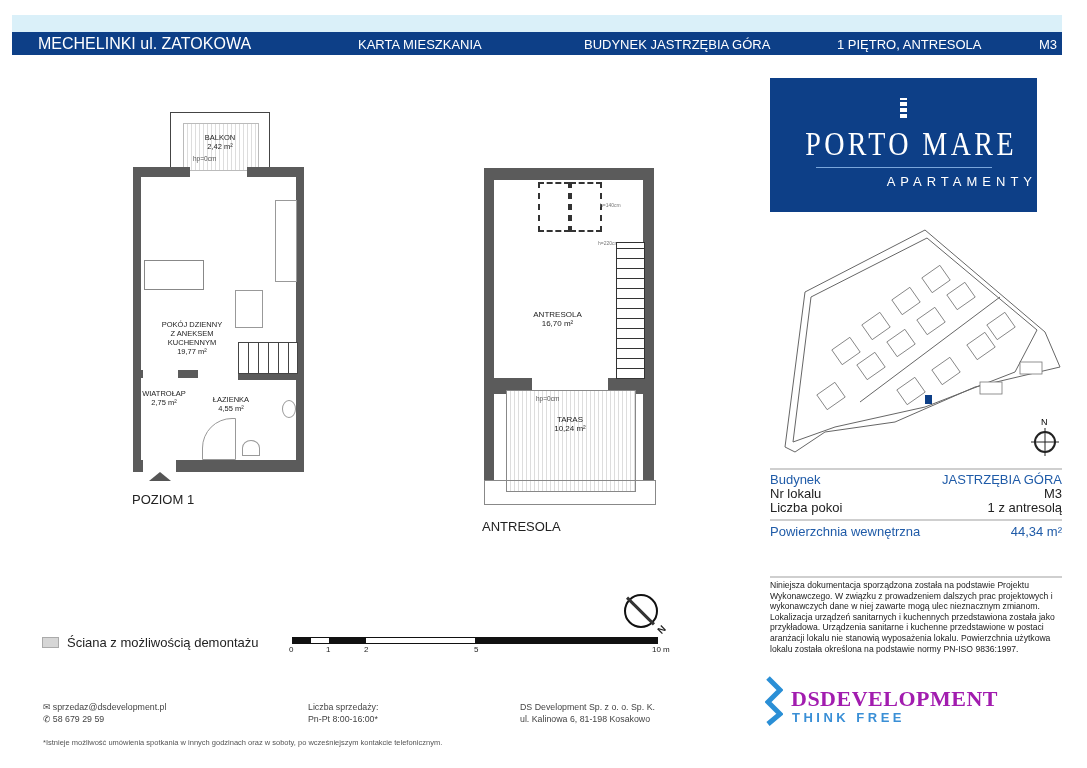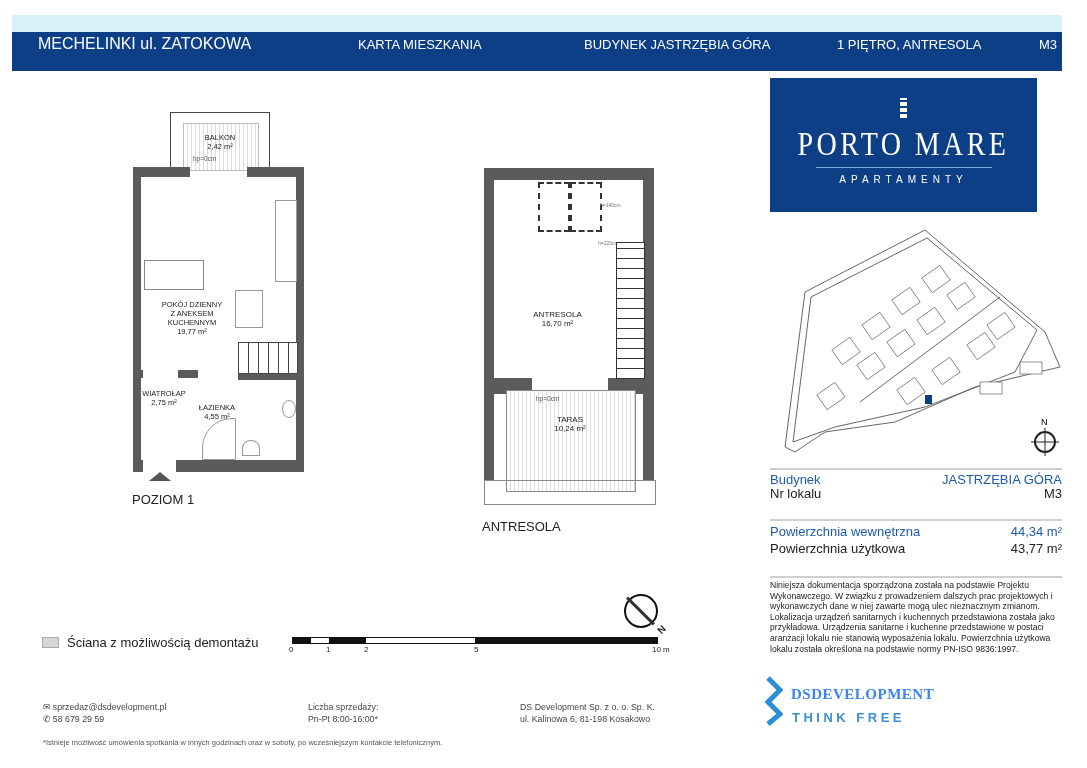--- a/index.html
+++ b/index.html
@@ -1,25 +1,25 @@
 <!DOCTYPE html>
 <html><head>
 <meta charset="utf-8">
 <style>
   html,body{margin:0;padding:0;background:#fff;}
   body{width:1087px;height:768px;position:relative;overflow:hidden;font-family:"Liberation Sans",sans-serif;color:#222;}
   .abs{position:absolute;}
   .topband{left:12px;top:15px;width:1050px;height:17px;background:#daf0f9;}
-  .header{left:12px;top:32px;width:1050px;height:39px;background:#0d3f87;color:#fff;}
+  .header{left:12px;top:32px;width:1050px;height:23px;background:#0d3f87;color:#fff;}
   .header span{position:absolute;top:5px;font-size:13px;white-space:nowrap;}
   .header .big{font-size:16px;top:3px;}
   .room{font-size:7.5px;text-align:center;color:#222;line-height:9px;}
   .lbl{font-size:13px;color:#222;}
   .wall{background:#5b5b5b;}
-  .logo{left:770px;top:78px;width:267px;height:134px;background:#0d3f87;color:#fff;text-align:center;}
+  .logo{left:770px;top:78px;width:267px;height:134px;background:#0d3f87;color:#fff;text-align:right;}
   .info{left:770px;width:292px;font-size:13px;}
   .info .row{display:flex;justify-content:space-between;height:14px;line-height:14px;}
   .blue{color:#1f5ba8;}
   .hr{height:2px;background:#cfcfcf;}
   .note{left:770px;top:580px;width:300px;font-size:8.6px;line-height:10.6px;color:#222;}
   .foot{font-size:8.8px;line-height:12px;color:#444;}
 </style>
 </head>
 <body>
 
@@ -54,31 +54,31 @@
   <div class="abs wall" style="left:3px;top:270px;width:10px;height:8px;"></div>
 
   <div class="abs" style="left:14px;top:160px;width:58px;height:28px;border:1px solid #888;"></div>
   <div class="abs" style="left:145px;top:100px;width:20px;height:80px;border:1px solid #999;"></div>
   <div class="abs" style="left:105px;top:190px;width:26px;height:36px;border:1px solid #999;"></div>
   <div class="abs" style="left:108px;top:242px;width:58px;height:30px;background:repeating-linear-gradient(90deg,#fff 0 9px,#444 9px 10px);border:1px solid #444;"></div>
   <div class="abs" style="left:72px;top:318px;width:32px;height:40px;border:1px solid #999;border-top-left-radius:30px;"></div>
   <div class="abs" style="left:152px;top:300px;width:12px;height:16px;border:1px solid #999;border-radius:50%;"></div>
   <div class="abs" style="left:112px;top:340px;width:16px;height:14px;border:1px solid #999;border-radius:50% 50% 0 0;"></div>
 
-  <div class="abs room" style="left:22px;top:200px;width:80px;">
+  <div class="abs room" style="left:22px;top:220px;width:80px;">
     <div style="white-space:pre-line">POKÓJ DZIENNY
 Z ANEKSEM
 KUCHENNYM</div>
     <div>19,77 m²</div>
   </div>
   <div class="abs room" style="left:8px;top:289px;width:52px;">
     <div>WIATROŁAP</div>
     <div>2,75 m²</div>
   </div>
-  <div class="abs room" style="left:62px;top:295px;width:50px;margin-top:8px;">
+  <div class="abs room" style="left:76px;top:295px;width:50px;">
     <div>ŁAZIENKA</div>
     <div>4,55 m²</div>
   </div>
 
   <div class="abs" style="left:19px;top:372px;width:0;height:0;border-left:11px solid transparent;border-right:11px solid transparent;border-bottom:9px solid #555;"></div>
 </div>
 <div class="abs lbl" style="left:132px;top:492px;">POZIOM 1</div>
 
 <div class="abs" style="left:480px;top:160px;width:180px;height:350px;">
   <div class="abs wall" style="left:4px;top:8px;width:170px;height:12px;"></div>
@@ -118,21 +118,21 @@
 <div class="abs" style="left:652px;top:645px;font-size:8px;">10 m</div>
 <div class="abs" style="left:624px;top:594px;width:30px;height:30px;border:2px solid #111;border-radius:50%;">
   <div style="position:absolute;left:13px;top:-4px;width:3px;height:38px;background:#333;transform:rotate(-45deg);"></div>
 </div>
 <div class="abs" style="left:658px;top:624px;font-size:10px;font-weight:bold;transform:rotate(-45deg);">N</div>
 
 <div class="abs logo">
   <div style="margin:20px auto 0;width:7px;height:20px;background:repeating-linear-gradient(0deg,#fff 0 4px,#0d3f87 4px 6px);"></div>
   <div style="font-family:'Liberation Serif',serif;font-size:33px;letter-spacing:4px;margin-top:8px;transform:scaleX(0.85);">PORTO MARE</div>
   <div style="width:176px;height:1px;background:#7aa6db;margin:4px auto 6px;"></div>
-  <div style="font-size:10px;letter-spacing:5px;">APARTAMENTY</div>
+  <div style="font-size:13px;letter-spacing:5px;">APARTAMENTY</div>
 </div>
 
 <svg class="abs" style="left:775px;top:222px;" width="290" height="240" viewBox="0 0 290 240">
   <g fill="none" stroke="#666" stroke-width="1">
     <polygon points="10,225 30,70 150,8 270,110 285,145 200,165 120,200 50,210 20,230"></polygon>
     <polygon points="18,220 36,75 152,16 262,108 240,150 150,185 60,205"></polygon>
     <line x1="85" y1="180" x2="225" y2="75"></line>
   </g>
   <g fill="#fff" stroke="#777" stroke-width="0.8">
     <rect x="60" y="120" width="22" height="18" transform="rotate(-35 71 129)"></rect>
@@ -161,31 +161,31 @@
 <div class="abs hr" style="left:770px;top:468px;width:292px;"></div>
 <div class="abs info" style="top:473px;">
   <div class="row">
       <span class="blue">Budynek</span>
       <span class="blue">JASTRZĘBIA GÓRA</span>
     </div>
   <div class="row">
       <span>Nr lokalu</span>
       <span>M3</span>
     </div>
+  <div class="row">
+      <span>Liczba pokoi</span>
+      <span>1 z antresolą</span>
+    </div>
 </div>
 <div class="abs hr" style="left:770px;top:519px;width:292px;"></div>
 <div class="abs info" style="top:525px;">
   <div class="row" style="height:17px">
       <span class="blue">Powierzchnia wewnętrzna</span>
       <span class="blue">44,34 m²</span>
     </div>
-  <div class="row">
-      <span>Powierzchnia użytkowa</span>
-      <span>43,77 m²</span>
-    </div>
 </div>
 <div class="abs hr" style="left:770px;top:576px;width:292px;"></div>
 <div class="abs note">Niniejsza dokumentacja sporządzona została na podstawie Projektu Wykonawczego. W związku z prowadzeniem dalszych prac projektowych i wykonawczych dane w niej zawarte mogą ulec nieznacznym zmianom. Lokalizacja urządzeń sanitarnych i kuchennych przedstawiona została jako przykładowa. Urządzenia sanitarne i kuchenne przedstawione w postaci aranżacji lokalu nie stanowią wyposażenia lokalu. Powierzchnia użytkowa lokalu została określona na podstawie normy PN-ISO 9836:1997.</div>
 
 <div class="abs foot" style="left:43px;top:701px;">
   <div><span>✉</span> <span>sprzedaz@dsdevelopment.pl</span></div>
   <div><span>✆</span> <span>58 679 29 59</span></div>
 </div>
 <div class="abs foot" style="left:308px;top:701px;">
   <div>Liczba sprzedaży:</div>
@@ -193,15 +193,15 @@
 </div>
 <div class="abs foot" style="left:520px;top:701px;">
   <div>DS Development Sp. z o. o. Sp. K.</div>
   <div>ul. Kalinowa 6, 81-198 Kosakowo</div>
 </div>
 <div class="abs" style="left:765px;top:676px;">
   <svg width="18" height="50" viewBox="0 0 18 50">
     <path d="M3 2 L15 14 L3 26 L15 38 L3 48" fill="none" stroke="#2a8fd6" stroke-width="5"></path>
   </svg>
 </div>
-<div class="abs" style="left:791px;top:686px;font-family:'Liberation Serif',serif;font-weight:bold;font-size:15px;color:#3b82f6;letter-spacing:0.5px;">DSDEVELOPMENT</div>
+<div class="abs" style="left:791px;top:686px;font-family:'Liberation Serif',serif;font-weight:bold;font-size:22px;color:#a21caf;letter-spacing:0.5px;">DSDEVELOPMENT</div>
 <div class="abs" style="left:792px;top:710px;font-size:13px;font-weight:bold;color:#3a8fd6;letter-spacing:3.5px;">THINK FREE</div>
 <div class="abs" style="left:43px;top:738px;font-size:7.5px;color:#555;">*Istnieje możliwość umówienia spotkania w innych godzinach oraz w soboty, po wcześniejszym kontakcie telefonicznym.</div>
 
 </body></html>

